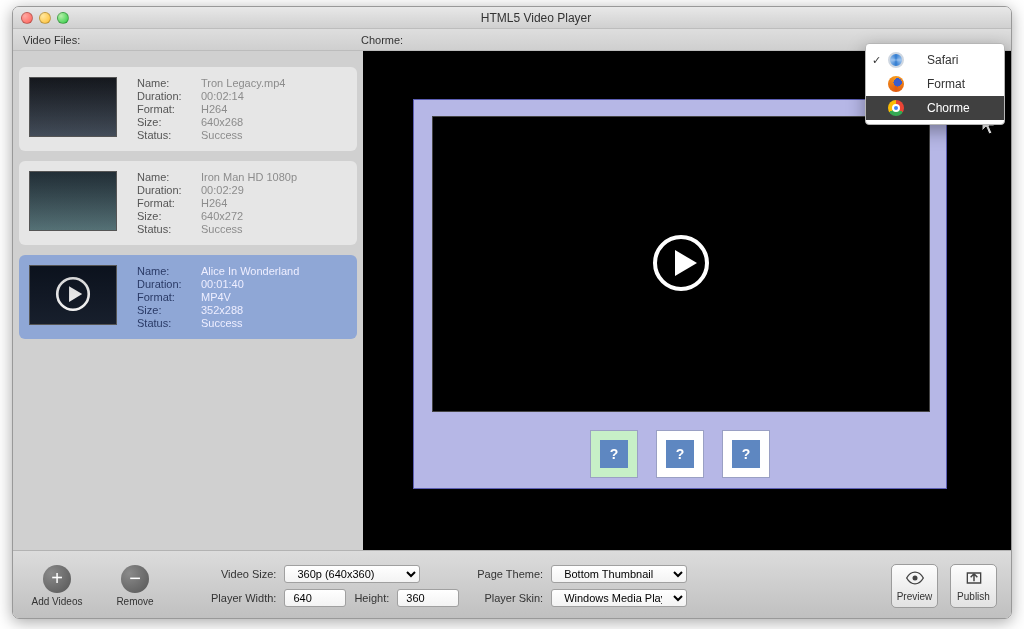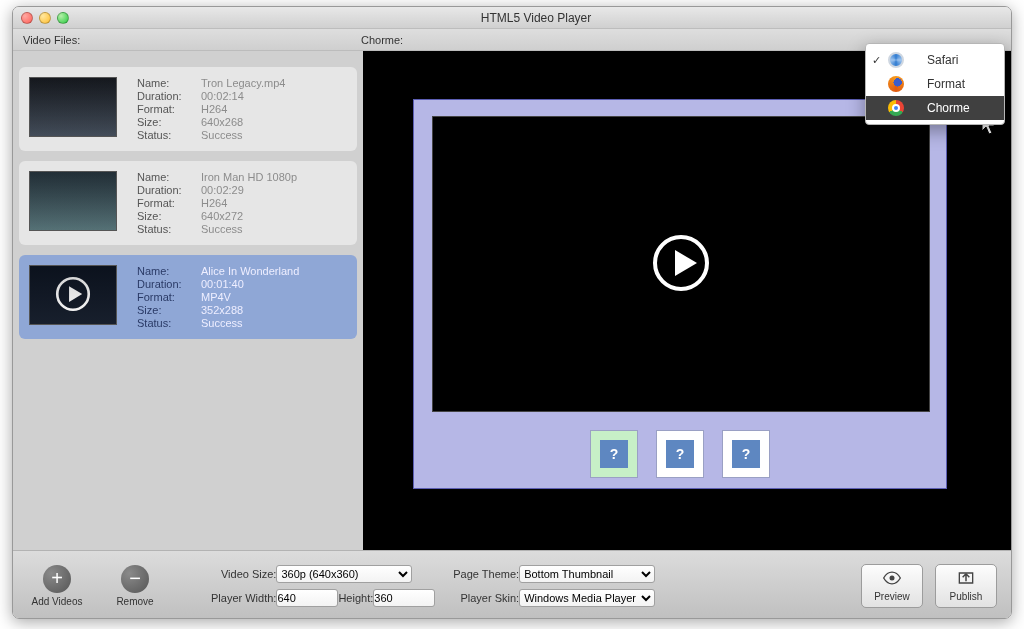--- a/index.html
+++ b/index.html
@@ -121,31 +121,31 @@
   }
   .footbtn {
     display: flex; flex-direction: column; align-items: center; gap: 3px;
     width: 60px; font-size: 10px; color: #333;
   }
   .icon-disc {
     width: 28px; height: 28px; border-radius: 50%;
     background: radial-gradient(circle at 30% 30%, #8a8a8a, #555);
     display:flex;align-items:center;justify-content:center;color:#fff;font-size:20px;
   }
-  .form-col { display: grid; grid-template-columns: auto auto auto auto; gap: 6px 0; align-items: center; font-size: 11px; }
+  .form-col { display: grid; grid-template-columns: auto auto auto auto; gap: 6px 8px; align-items: center; font-size: 11px; }
   .form-col .lbl { text-align: right; color: #333; }
   select, input[type=text] {
-    font-size: 11px; padding: 1px 0; border: 1px solid #a0a0a0; border-radius: 3px;
+    font-size: 11px; padding: 1px 8px; border: 1px solid #a0a0a0; border-radius: 3px;
     background: linear-gradient(#fff,#f3f3f3); height: 18px;
   }
   .wide { width: 136px; }
   .narrow { width: 62px; }
   .right-actions { margin-left: auto; display: flex; gap: 12px; }
   .bigbtn {
-    width: 62px; height: 44px;
+    width: 47px; height: 44px;
     border: 1px solid #9c9c9c; border-radius: 5px;
     background: linear-gradient(#fdfdfd,#e2e2e2);
     display: flex; flex-direction: column; align-items: center; justify-content: center;
     font-size: 10px; gap: 2px;
   }
   .bigbtn svg { width: 20px; height: 18px; }
 
   
   .browser-menu {
     position: absolute; right: 6px; top: 36px;

